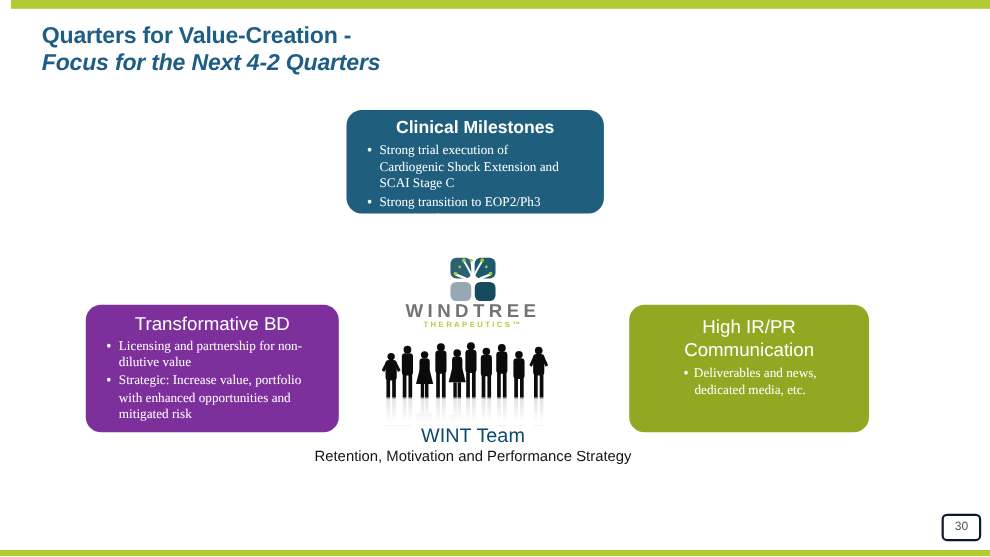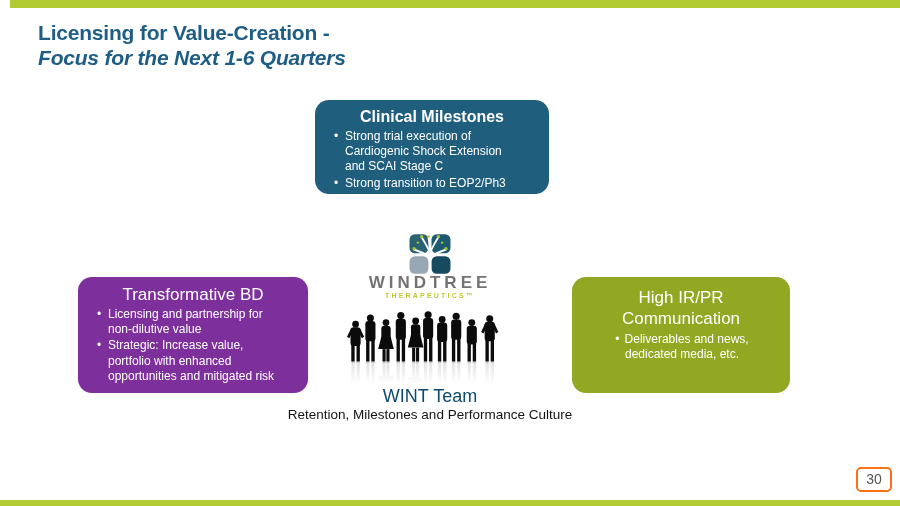--- a/index.html
+++ b/index.html
@@ -21,21 +21,21 @@
 
   .box-title{text-align:center;margin:2px 8px 3px;}
   .box-clinical .box-title{font-weight:bold;font-size:16px;}
   .box-bd .box-title{font-size:17px;font-weight:normal;margin-bottom:2px;}
   .box-irpr .box-title{font-size:17px;font-weight:normal;line-height:21px;width:160px;margin:4px auto 3px;}
 
   .box ul{margin:0;padding:0 10px 0 12px;list-style:none;}
   .box li{display:flex;font-size:12px;line-height:1.27;margin-bottom:1px;}
   .bullet{flex:none;width:18px;text-align:center;}
   .bullet::before{content:"\2022";}
-  .li-text{max-width:172px;}
+  .li-text{max-width:172px;font-family:Liberation Serif, serif;}
   .box-bd .li-text{max-width:178px;}
   .box-irpr li{display:block;width:165px;margin:0 auto;text-align:center;}
   .box-irpr .bullet{display:inline;width:auto;padding-right:5px;}
   .box-irpr .li-text{display:inline;}
 
   .logo-icon{position:absolute;left:407px;top:232px;width:46px;height:44px;}
   .logo-name{position:absolute;left:330px;top:273px;width:200px;text-align:center;
              font-size:17px;font-weight:bold;letter-spacing:4px;color:#737373;}
   .logo-tag{position:absolute;left:330px;top:292px;width:200px;text-align:center;
             font-size:7px;font-weight:bold;letter-spacing:2.2px;color:#bcca37;}
@@ -44,33 +44,33 @@
   .people svg{display:block;}
   .people-fade{position:absolute;left:0;right:0;top:58px;height:28px;
                background:linear-gradient(to bottom,rgba(255,255,255,0.45) 0%,#ffffff 80%);}
 
   .team-label{position:absolute;left:280px;top:386px;width:300px;text-align:center;
               font-size:18px;color:#0c4a6e;}
   .team-sub{position:absolute;left:230px;top:407px;width:400px;text-align:center;
             font-size:13.5px;color:#141414;}
 
   .page-badge{position:absolute;left:856px;top:467px;width:32px;height:21px;line-height:21px;
-              text-align:center;background:#ffffff;border:2px solid #f97316;border-radius:5px;
-              font-size:14px;color:#555555;}
+              text-align:center;background:#ffffff;border:2px solid #0f172a;border-radius:5px;
+              font-size:11px;color:#555555;}
 </style>
 </head>
 <body>
 
 <div class="slide">
 
   <div class="accent-bar accent-top"></div>
 
   <div class="title-block">
-    <div class="title-line1">Licensing for Value-Creation -</div>
-    <div class="title-line2">Focus for the Next 1-6 Quarters</div>
+    <div class="title-line1">Quarters for Value-Creation -</div>
+    <div class="title-line2">Focus for the Next 4-2 Quarters</div>
   </div>
 
   <div class="box box-clinical">
     <div class="box-title">Clinical Milestones</div>
     <ul>
       <li>
           <span class="bullet"></span>
           <span class="li-text">Strong trial execution of Cardiogenic Shock Extension and SCAI Stage C</span>
         </li>
       <li>
@@ -191,19 +191,19 @@
           <polygon points="189,26 194,37 191,39 187,30"></polygon>
         <rect x="177.5" y="45" width="4.3" height="31"></rect>
           <rect x="184.2" y="45" width="4.3" height="31"></rect>
       </g>
       <use href="#crowd" xlink:href="#crowd" transform="translate(0,152) scale(1,-1)" opacity="0.22"></use>
     </svg>
     <div class="people-fade"></div>
   </div>
 
   <div class="team-label">WINT Team</div>
-  <div class="team-sub">Retention, Milestones and Performance Culture</div>
+  <div class="team-sub">Retention, Motivation and Performance Strategy</div>
 
   <div class="page-badge">30</div>
 
   <div class="accent-bar accent-bottom"></div>
 
 </div>
 
 </body></html>

